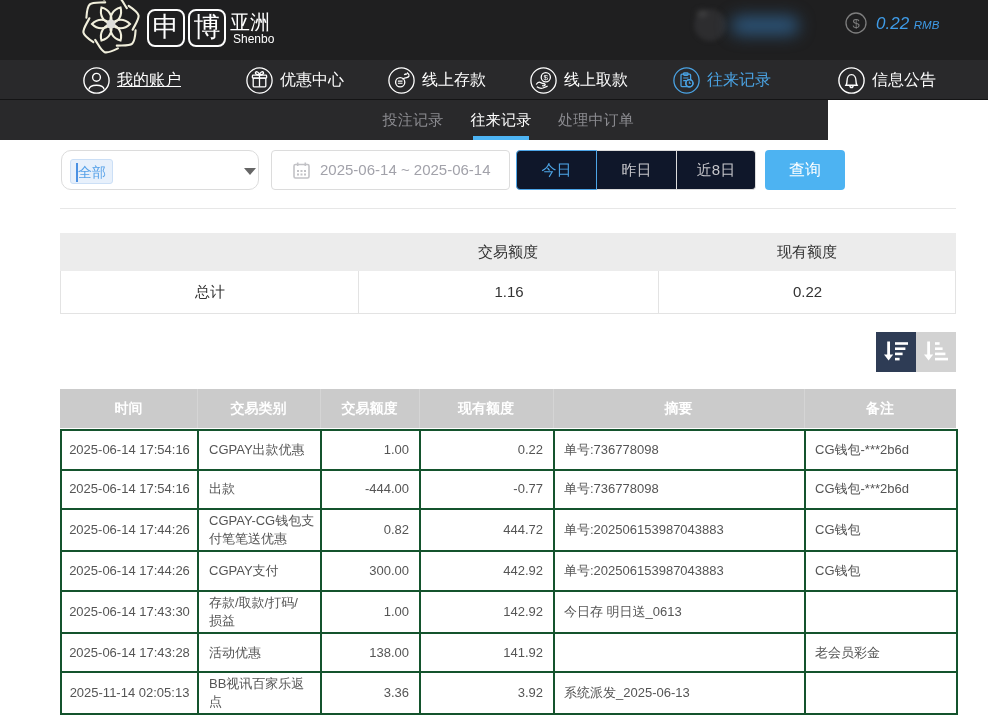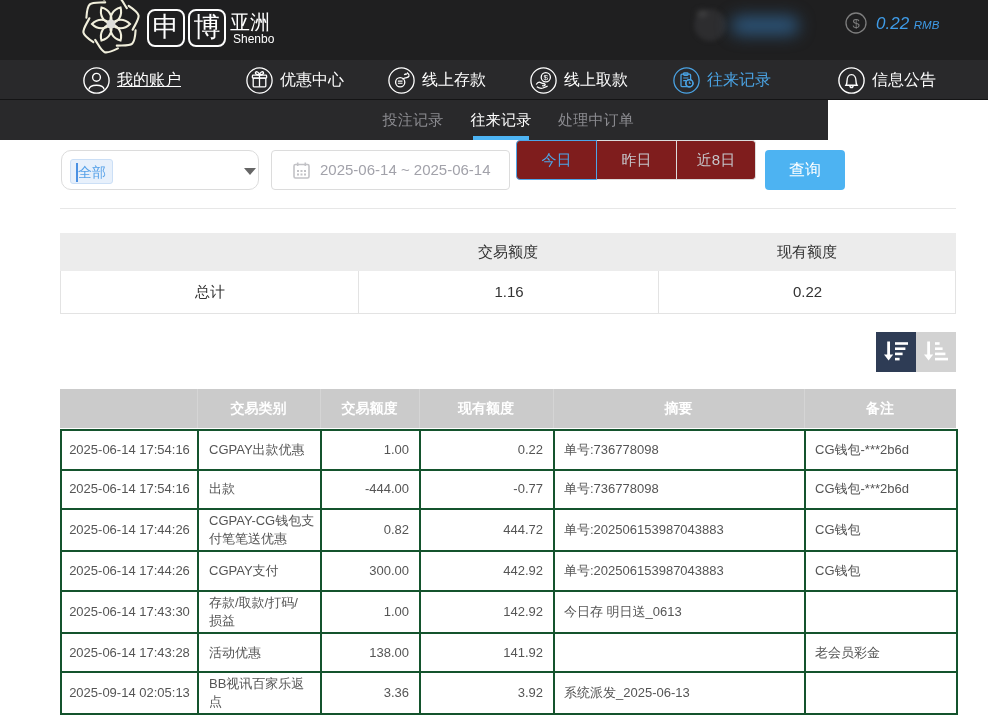--- a/index.html
+++ b/index.html
@@ -33,21 +33,21 @@
 
 
 .fbox { position:absolute; top:150px; height:40px; background:#fff; border:1px solid #dcdcdc; border-radius:4px; }
 #selbox { left:61px; width:198px;border-radius:10px; }
 #selhl { position:absolute; left:8px; top:8px; height:25px; padding:0 6px 0 7px; background:#e7f0fb; border:1px solid #cbdff6; border-radius:3px; color:#55a0e8; font-size:14px; line-height:24px; }
 #caret { position:absolute; left:14px; top:12px; width:1.5px; height:19px; background:#4a90e2; }
 #selarrow { position:absolute; left:182px; top:17px; width:0; height:0; border-left:6px solid transparent; border-right:6px solid transparent; border-top:7px solid #666; }
 #datebox { left:271px; width:239px; color:#a2a2aa; font-size:15px; }
 #datebox svg { position:absolute; left:21px; top:11px; }
 #datetext { position:absolute; left:48px; top:10px; }
-.dbtn { position:absolute; top:140px; height:40px; background:#7f1d1d; border:1px solid #dcdcdc; font-size:15px; color:#c5c5c9; text-align:center; line-height:38px; }
+.dbtn { position:absolute; top:150px; height:40px; background:#0f172a; border:1px solid #dcdcdc; font-size:15px; color:#c5c5c9; text-align:center; line-height:38px; }
 #btn-today { left:516px; width:81px; border:1px solid #4da6e8; color:#4da6e8; border-radius:4px 0 0 4px; z-index:2; }
 #btn-yest { left:597px; width:80px; border-left:none; }
 #btn-8 { left:677px; width:79px; border-left:none; border-radius:0 4px 4px 0; }
 #btn-q { position:absolute; left:765px; top:150px; width:80px; height:40px; background:#4db3f2; border-radius:4px; color:#fff; font-size:16px; text-align:center; line-height:40px; }
 #divider { position:absolute; left:60px; top:208px; width:896px; height:1px; background:#e7e7e7; }
 
 
 #sumhdr { position:absolute; left:60px; top:233px; width:896px; height:38px; background:#ececec; }
 .shc { position:absolute; top:0; height:38px; line-height:38px; font-size:15px; color:#333; text-align:center; }
 #sumrow { position:absolute; left:60px; top:271px; width:896px; height:43px; border:1px solid #e3e3e3; border-top:none; }
@@ -217,20 +217,21 @@
       <rect x="4.2" y="2.5" width="2.8" height="14"></rect>
       <path d="M1,15.5 h9.2 L5.6,21.5 Z"></path>
       <rect x="12" y="3.2" width="4.6" height="2.6"></rect>
       <rect x="12" y="8.4" width="7.6" height="2.6"></rect>
       <rect x="12" y="13.6" width="10.4" height="2.6"></rect>
       <rect x="12" y="18.8" width="13" height="2.6"></rect>
     </svg>
   </div>
 
   <div id="thdr">
+    <div class="thc" style="left:0; width:137px;">时间</div>
     <div class="thc" style="left:137px; width:123px;">交易类别</div>
     <div class="thc" style="left:260px; width:99px;">交易额度</div>
     <div class="thc" style="left:359px; width:134px;">现有额度</div>
     <div class="thc" style="left:493px; width:251px;">摘要</div>
     <div class="thc" style="left:744px; width:152px;">备注</div>
     <div class="tvline" style="left:137px;"></div>
     <div class="tvline" style="left:260px;"></div>
     <div class="tvline" style="left:359px;"></div>
     <div class="tvline" style="left:493px;"></div>
     <div class="tvline" style="left:744px;"></div>
@@ -287,21 +288,21 @@
         </tr>
     <tr>
           <td class="c">2025-06-14 17:43:28</td>
           <td class="l2">活动优惠</td>
           <td class="r">138.00</td>
           <td class="r">141.92</td>
           <td></td>
           <td>老会员彩金</td>
         </tr>
     <tr>
-          <td class="c">2025-09-14 02:05:13</td>
+          <td class="c">2025-11-14 02:05:13</td>
           <td class="l2">BB视讯百家乐返<br>点</td>
           <td class="r">3.36</td>
           <td class="r">3.92</td>
           <td>系统派发_2025-06-13</td>
           <td></td>
         </tr>
   </tbody>
     </table>
 </div>
 

